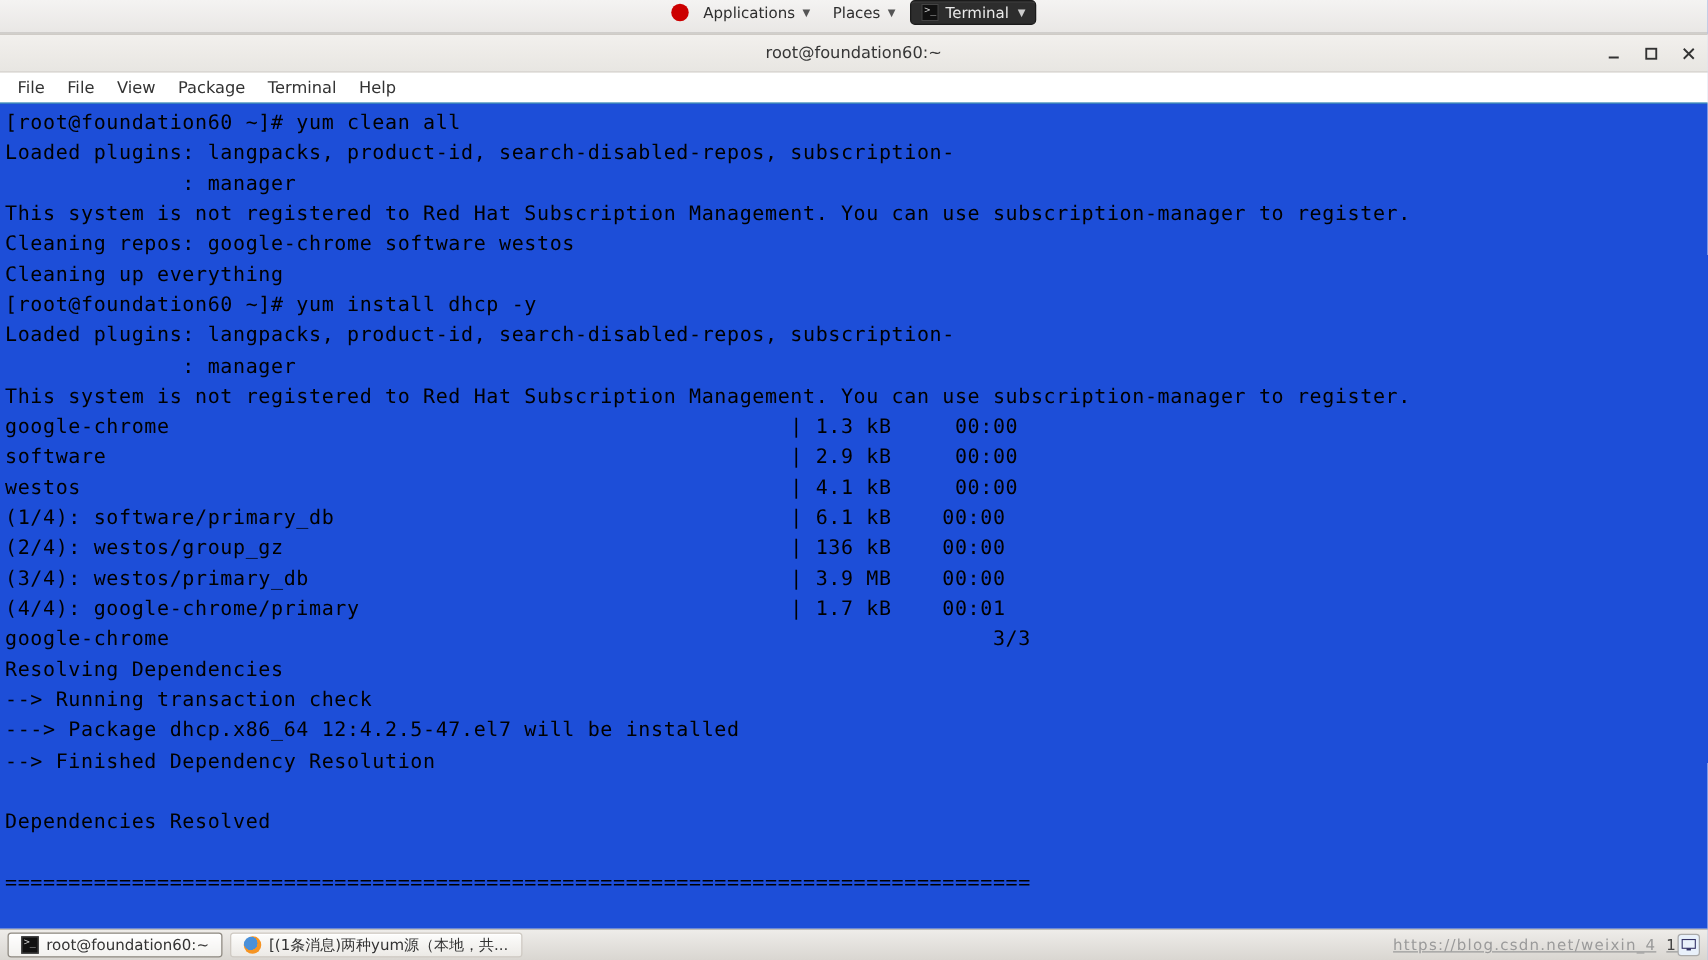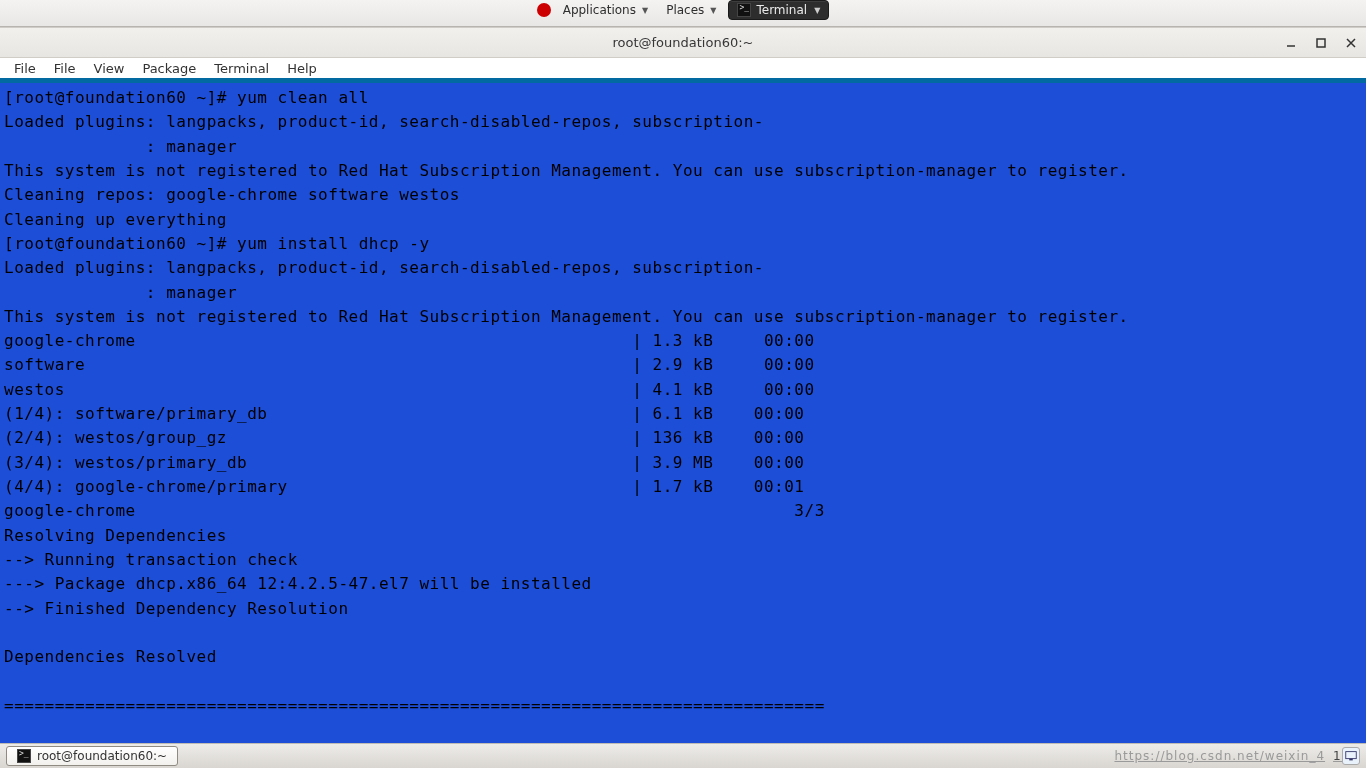--- a/index.html
+++ b/index.html
@@ -34,21 +34,21 @@
     height: 30px; background: linear-gradient(#f2f0ed,#e8e6e2);
     border-bottom: 1px solid #d0ccc6; display:flex; align-items:center; position:relative;
     color:#363636; font-size:13px;
   }
   .titlebar-title { margin: 0 auto; }
   .win-controls { position:absolute; right:8px; top:0; height:100%; display:flex; align-items:center; gap:16px; }
   .win-btn { width:14px; height:14px; color:#333; display:flex; align-items:center; justify-content:center; font-size:11px; }
   .win-btn svg { width:12px; height:12px; stroke:#333; stroke-width:1.5; fill:none; }
 
   .menubar {
-    height: 25px; background:#fff; border-bottom:5px solid #0369a1;
+    height: 25px; background:#fff; border-bottom:1px solid #0369a1;
     display:flex; align-items:center; gap:2px; padding: 0 6px; font-size:13px; color:#333;
   }
   .menubar .mi { padding:2px 8px; border-radius:3px; }
 
   
   .term {
     flex:1; overflow:hidden; background:#1d4ed8; color:#000;
     font: 16px/1.52 "DejaVu Sans Mono","Liberation Mono",monospace;
     padding: 3px 0 4px 4px; white-space: pre; letter-spacing: 0.5px;
   }
@@ -194,20 +194,24 @@
 Dependencies Resolved
 
 =================================================================================</pre>
 </div>
 
 <div class="taskbar">
   <div class="task active">
     <span class="term-icon task-icon"></span>
     <span>root@foundation60:~</span>
   </div>
+  <div class="task">
+    <span class="firefox task-icon"></span>
+    <span>[(1条消息)两种yum源（本地，共...</span>
+  </div>
   <div class="tb-right">
     <span class="watermark">https://blog.csdn.net/weixin_4</span>
     <span class="pager">1 / 4</span>
   </div>
   <div class="show-desktop">
     <svg class="ic" viewBox="0 0 16 16">
         <rect x="2" y="3" width="12" height="8" fill="none" stroke="#336" stroke-width="1"></rect>
         <rect x="6" y="11" width="4" height="2" fill="#336"></rect>
       </svg>
   </div>

